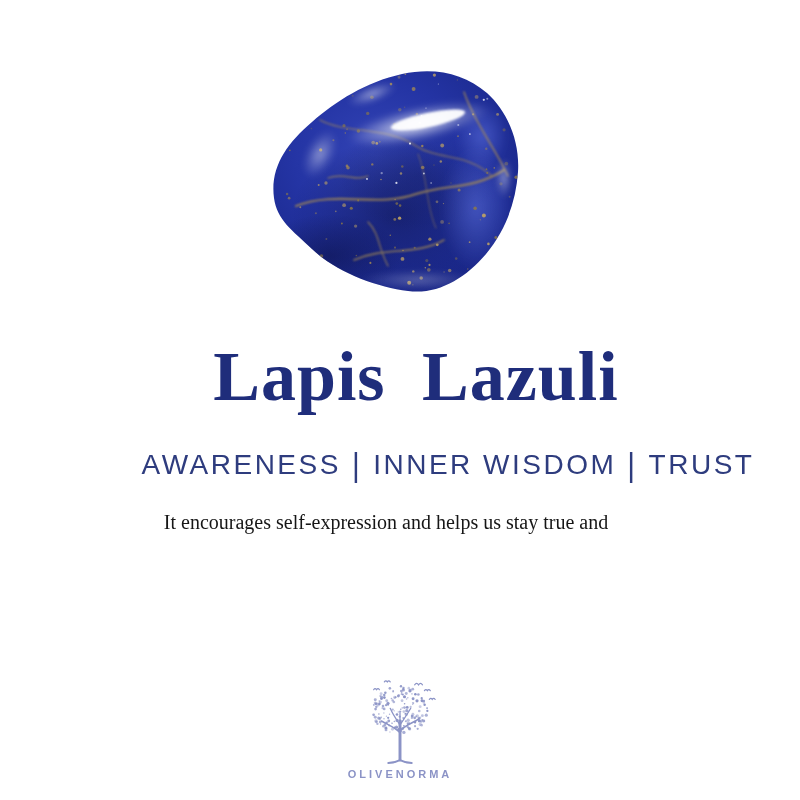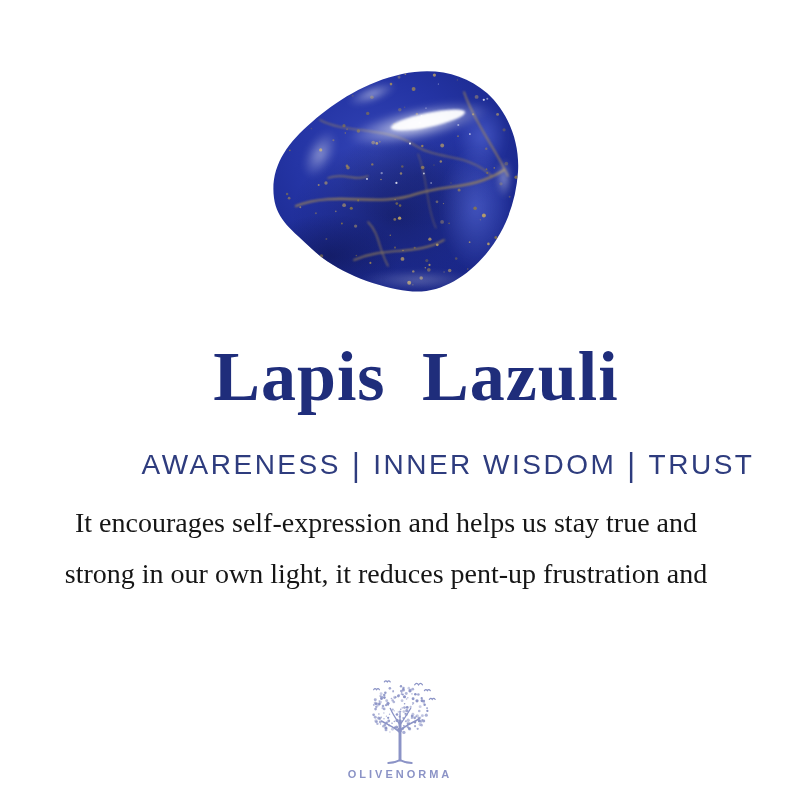--- a/index.html
+++ b/index.html
@@ -21,21 +21,21 @@
     font-family:"Liberation Sans","DejaVu Sans",sans-serif;
     font-size:28px;line-height:34px;color:var(--subtitle_text,#2e3c7e);
     letter-spacing:2.5px;font-weight:400;white-space:nowrap;padding-left:48px;
   }
   .subtitle .pipe{
     display:inline-block;margin:0 11px;font-size:30px;
     transform:scaleY(1.12);position:relative;top:1px;
   }
   .desc{
     position:absolute;top:497px;left:0;width:772px;text-align:center;
-    font-size:28px;line-height:51px;color:var(--body_text,#161616);
+    font-size:20px;line-height:51px;color:var(--body_text,#161616);
     font-family:"Liberation Serif","DejaVu Serif",serif;
   }
   .logo{position:absolute;top:678px;left:0;width:800px;text-align:center;color:var(--logo,#8b93c6);}
   .logo svg.tree{width:84px;height:86px;display:block;margin:0 auto;}
   .brand{
     font-family:"Liberation Sans","DejaVu Sans",sans-serif;
     font-size:11px;font-weight:700;letter-spacing:3px;margin-top:4px;
     color:var(--logo,#8b93c6);
   }
   .veins path{stroke:var(--stone_gold_vein,#a68b52);}
@@ -260,21 +260,20 @@
   </figure>
 
   <h1 class="title">Lapis Lazuli</h1>
 
   <div class="subtitle">
     <span>AWARENESS</span><span class="pipe">|</span><span>INNER WISDOM</span><span class="pipe">|</span><span>TRUST</span>
   </div>
 
   <div class="desc">
     <div>It encourages self-expression and helps us stay true and</div>
-    <div>strong in our own light, it reduces pent-up frustration and</div>
   </div>
 
   <div class="logo">
     <svg class="tree" viewBox="0 0 80 88">
       <g id="leaves">
           <circle cx="47.0" cy="33.5" r="1.67" opacity="0.83"></circle>
           <circle cx="22.1" cy="30.9" r="1.11" opacity="0.58"></circle>
           <circle cx="17.1" cy="26.0" r="0.88" opacity="0.54"></circle>
           <circle cx="41.8" cy="15.2" r="0.82" opacity="0.65"></circle>
           <circle cx="34.4" cy="50.5" r="0.93" opacity="0.99"></circle>

